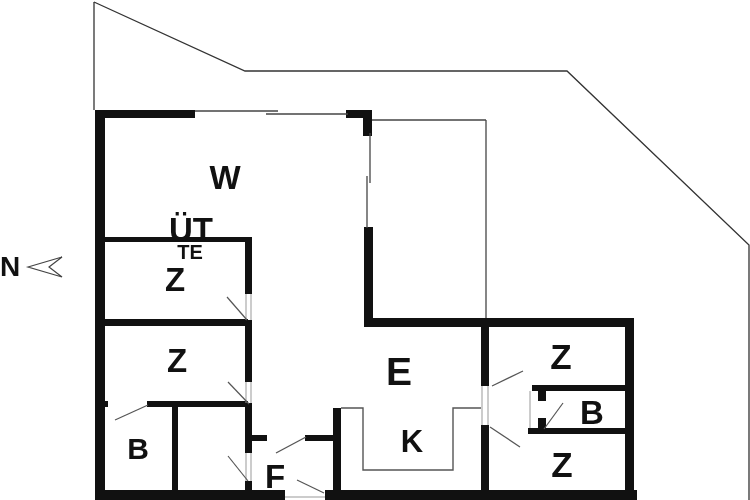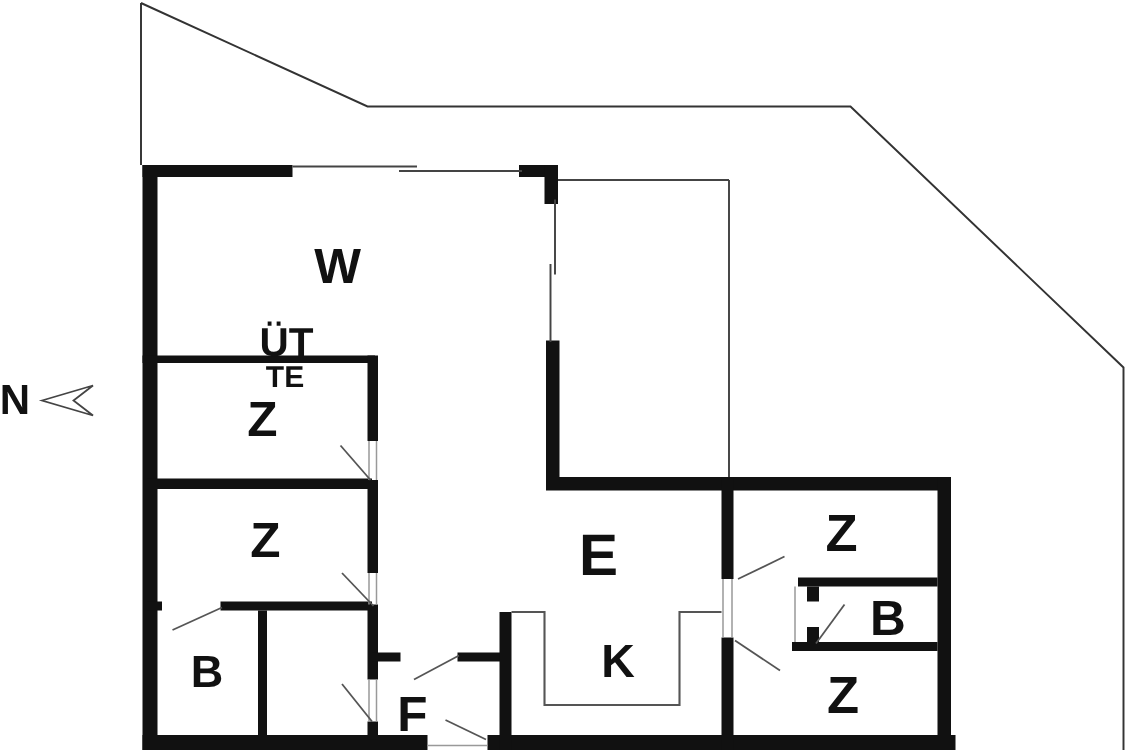--- a/index.html
+++ b/index.html
@@ -92,21 +92,21 @@
     </g>
 
     <g>
       <polygon points="28,267 62,257 49,267 62,277" fill="#ffffff" stroke="#444" stroke-width="1.2"></polygon>
     </g>
   </svg>
 
   <div class="room-label" style="left:10px;top:267px;font-size:28px;">N</div>
 
   <div class="room-label" style="left:225px;top:177px;font-size:33px;">W</div>
-  <div class="room-label" style="left:191px;top:229px;font-size:27px;">ÜT</div>
+  <div class="room-label" style="left:191px;top:229px;font-size:33px;">ÜT</div>
   <div class="room-label" style="left:190px;top:252px;font-size:20px;">TE</div>
   <div class="room-label" style="left:175px;top:279px;font-size:33px;">Z</div>
   <div class="room-label" style="left:177px;top:360px;font-size:33px;">Z</div>
   <div class="room-label" style="left:138px;top:449px;font-size:30px;">B</div>
   <div class="room-label" style="left:275px;top:476px;font-size:33px;">F</div>
   <div class="room-label" style="left:399px;top:371px;font-size:39px;">E</div>
   <div class="room-label" style="left:412px;top:441px;font-size:31px;">K</div>
   <div class="room-label" style="left:561px;top:356px;font-size:35px;">Z</div>
   <div class="room-label" style="left:592px;top:412px;font-size:33px;">B</div>
   <div class="room-label" style="left:562px;top:464px;font-size:35px;">Z</div>

